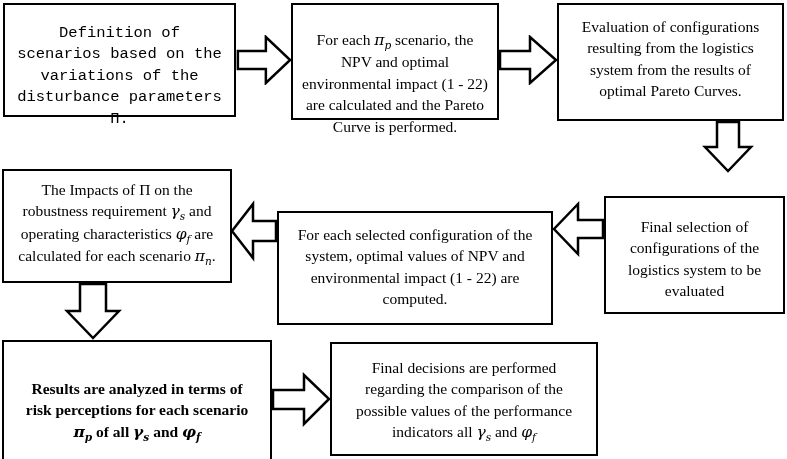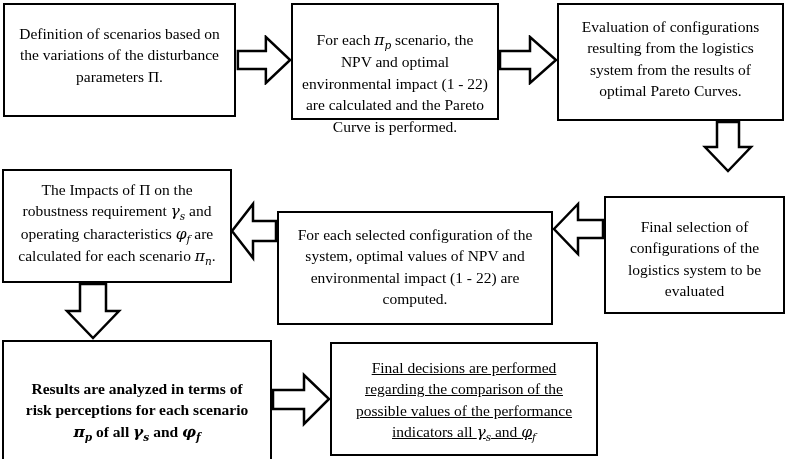--- a/index.html
+++ b/index.html
@@ -44,28 +44,28 @@
     height: 100%;
   }
   .arrow polygon {
     fill: #ffffff;
     stroke: #000000;
     stroke-width: 2.5;
     stroke-linejoin: miter;
     vector-effect: non-scaling-stroke;
   }
   
-  #b1 { left: 3px;   top: 3px;   width: 233px; height: 114px; padding: 18px 12px; }
+  #b1 { left: 3px;   top: 3px;   width: 233px; height: 114px; padding: 18px 12px; font-family: Liberation Mono, monospace; }
   #b2 { left: 291px; top: 3px;   width: 208px; height: 117px; padding: 24px 8px; }
   #b3 { left: 557px; top: 3px;   width: 227px; height: 118px; padding: 11px 22px; }
   #b4 { left: 604px; top: 172px; width: 181px; height: 118px; padding: 18px 14px; margin-top: 24px; }
   #b5 { left: 277px; top: 171px; width: 276px; height: 114px; padding: 11px 10px; margin-top: 40px; }
   #b6 { left: 2px;   top: 169px; width: 230px; height: 114px; padding: 8px 10px; }
   #b7 { left: 2px;   top: 340px; width: 270px; height: 124px; padding: 36px 16px; font-weight: bold; }
-  #b8 { left: 330px; top: 342px; width: 268px; height: 114px; padding: 13px 14px; text-decoration: underline; }
+  #b8 { left: 330px; top: 342px; width: 268px; height: 114px; padding: 13px 14px; }
   
   #a1 { left: 236px; top: 35px;  width: 56px; height: 50px; }
   #a2 { left: 498px; top: 35px;  width: 60px; height: 50px; }
   #a3 { left: 702px; top: 120px; width: 52px; height: 53px; }
   #a4 { left: 552px; top: 200px; width: 53px; height: 58px; }
   #a5 { left: 230px; top: 200px; width: 48px; height: 62px; }
   #a6 { left: 64px;  top: 282px; width: 58px; height: 58px; }
   #a7 { left: 271px; top: 372px; width: 60px; height: 55px; }
 </style>
 </head>

